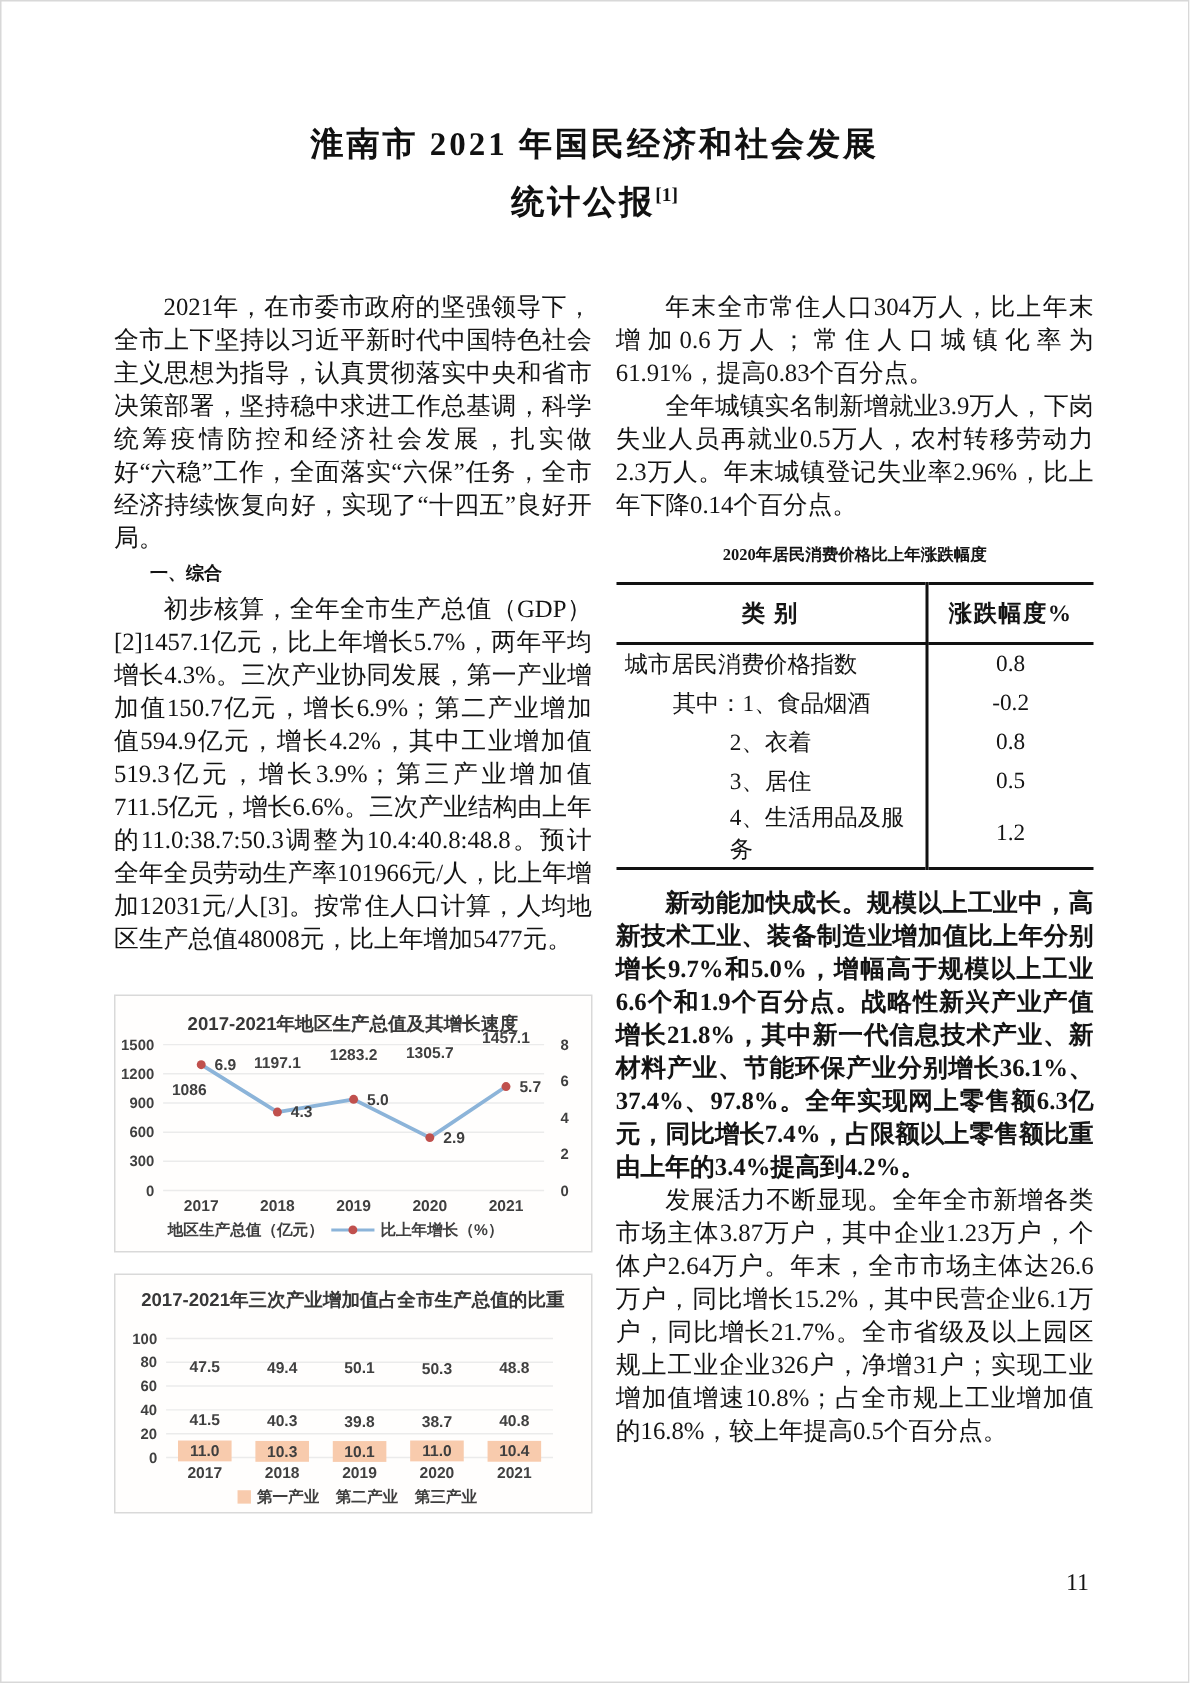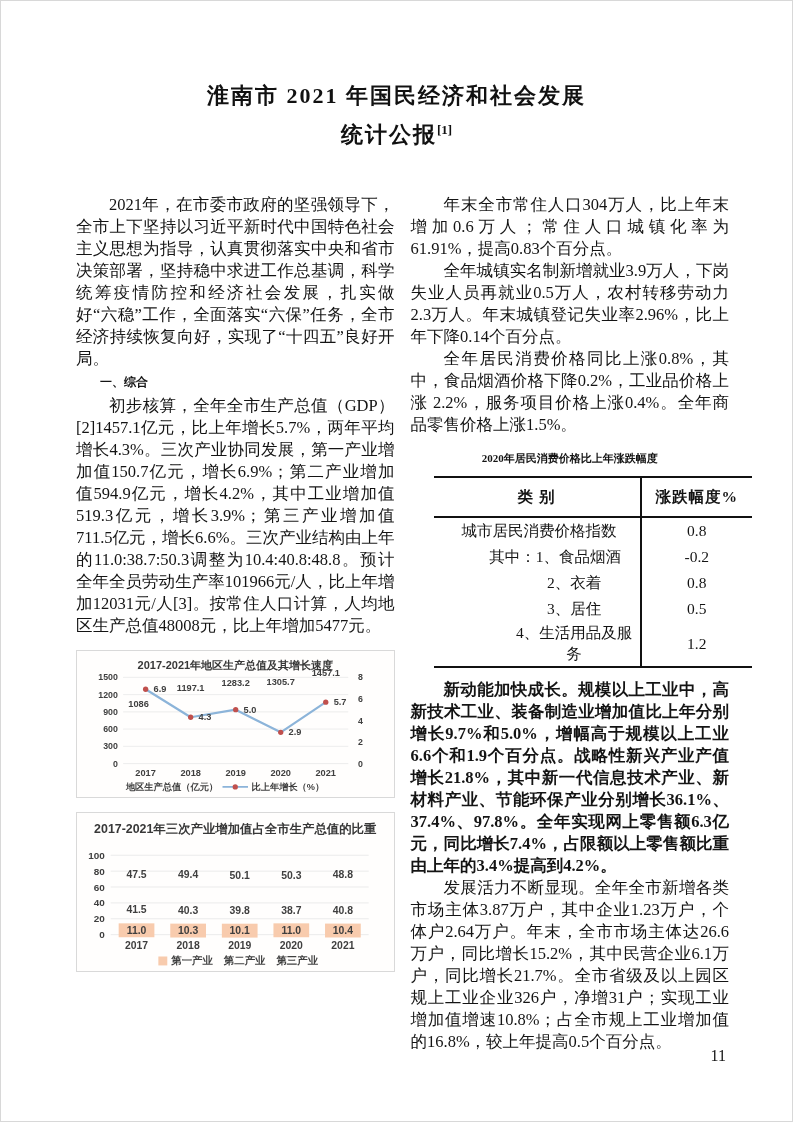--- a/index.html
+++ b/index.html
@@ -44,47 +44,46 @@
     font-weight:bold;
     text-indent:2em;
     margin:1px 0;
   }
   .figure{
     border:1px solid #d9d9d9;
     background:#fffefd;
     box-sizing:border-box;
   }
   .figure svg{display:block;width:100%;height:100%;}
-  .fig1{margin-top:13px;height:148px;}
+  .fig1{margin-top:26px;height:172px;}
   .fig2{margin-top:14px;height:160px;}
   .table-title{
     font-size:11px;
     font-weight:bold;
     text-align:center;
     margin:10px 0 6px 0;
     line-height:24px;
   }
   table.cpi{
     width:100%;
     border-collapse:collapse;
     border-top:2.5px solid #111;
     border-bottom:2.5px solid #111;
     font-size:15.5px;
-    margin-left:23px;
   }
   table.cpi th{
     border-bottom:2px solid #111;
     font-weight:bold;
     height:36px;
     text-align:center;
     letter-spacing:1px;
   }
   table.cpi .c-label{border-right:2px solid #111;width:65%;}
   table.cpi td{height:24px;}
-  table.cpi td.c-label{text-align:center;font-family:Liberation Serif, serif;}
+  table.cpi td.c-label{text-align:left;font-family:Liberation Serif, serif;}
   table.cpi td.c-value{text-align:center;}
   .ind0{padding-left:6px;}
   .ind1{padding-left:38px;}
   .ind2{padding-left:76px;}
   .page-number{
     position:absolute;
     right:66px;
     bottom:56px;
     font-size:16px;
     color:#141414;
@@ -201,21 +200,20 @@
             <text font-family="&quot;Liberation Sans&quot;,&quot;DejaVu Sans&quot;,sans-serif" font-weight="bold" x="95" y="152" text-anchor="start" font-size="10.5" fill="#3f3f3f">第一产业</text>
             <text font-family="&quot;Liberation Sans&quot;,&quot;DejaVu Sans&quot;,sans-serif" font-weight="bold" x="148" y="152" text-anchor="start" font-size="10.5" fill="#3f3f3f">第二产业</text>
             <text font-family="&quot;Liberation Sans&quot;,&quot;DejaVu Sans&quot;,sans-serif" font-weight="bold" x="201" y="152" text-anchor="start" font-size="10.5" fill="#3f3f3f">第三产业</text>
           </svg>
       </div>
     </div>
 
     <div class="col">
       <p class="para">年末全市常住人口304万人，比上年末增加0.6万人；常住人口城镇化率为61.91%，提高0.83个百分点。</p>
       <p class="para">全年城镇实名制新增就业3.9万人，下岗失业人员再就业0.5万人，农村转移劳动力 2.3万人。年末城镇登记失业率2.96%，比上年下降0.14个百分点。</p>
-      <p class="para">全年居民消费价格同比上涨0.8%，其中，食品烟酒价格下降0.2%，工业品价格上涨 2.2%，服务项目价格上涨0.4%。全年商品零售价格上涨1.5%。</p>
 
       <div class="table-title">2020年居民消费价格比上年涨跌幅度</div>
       <table class="cpi">
         <thead>
           <tr>
             <th class="c-label">类 别</th>
             <th>涨跌幅度%</th>
           </tr>
         </thead>
         <tbody>

